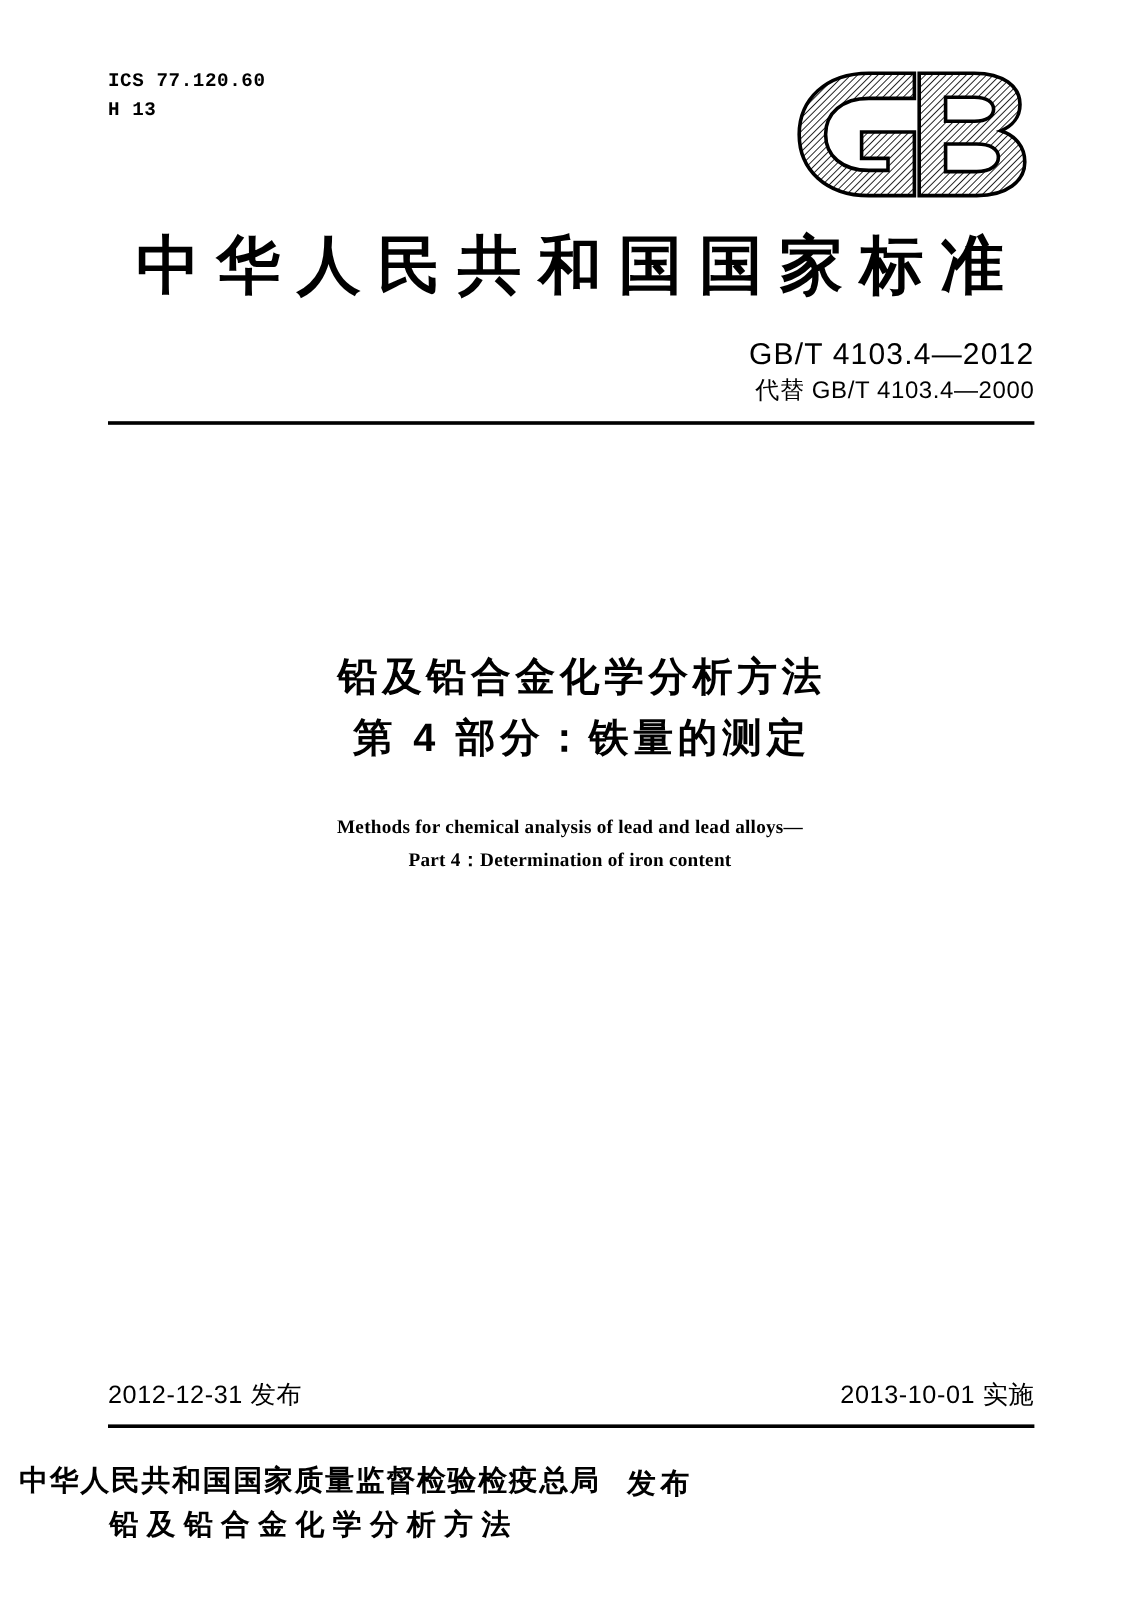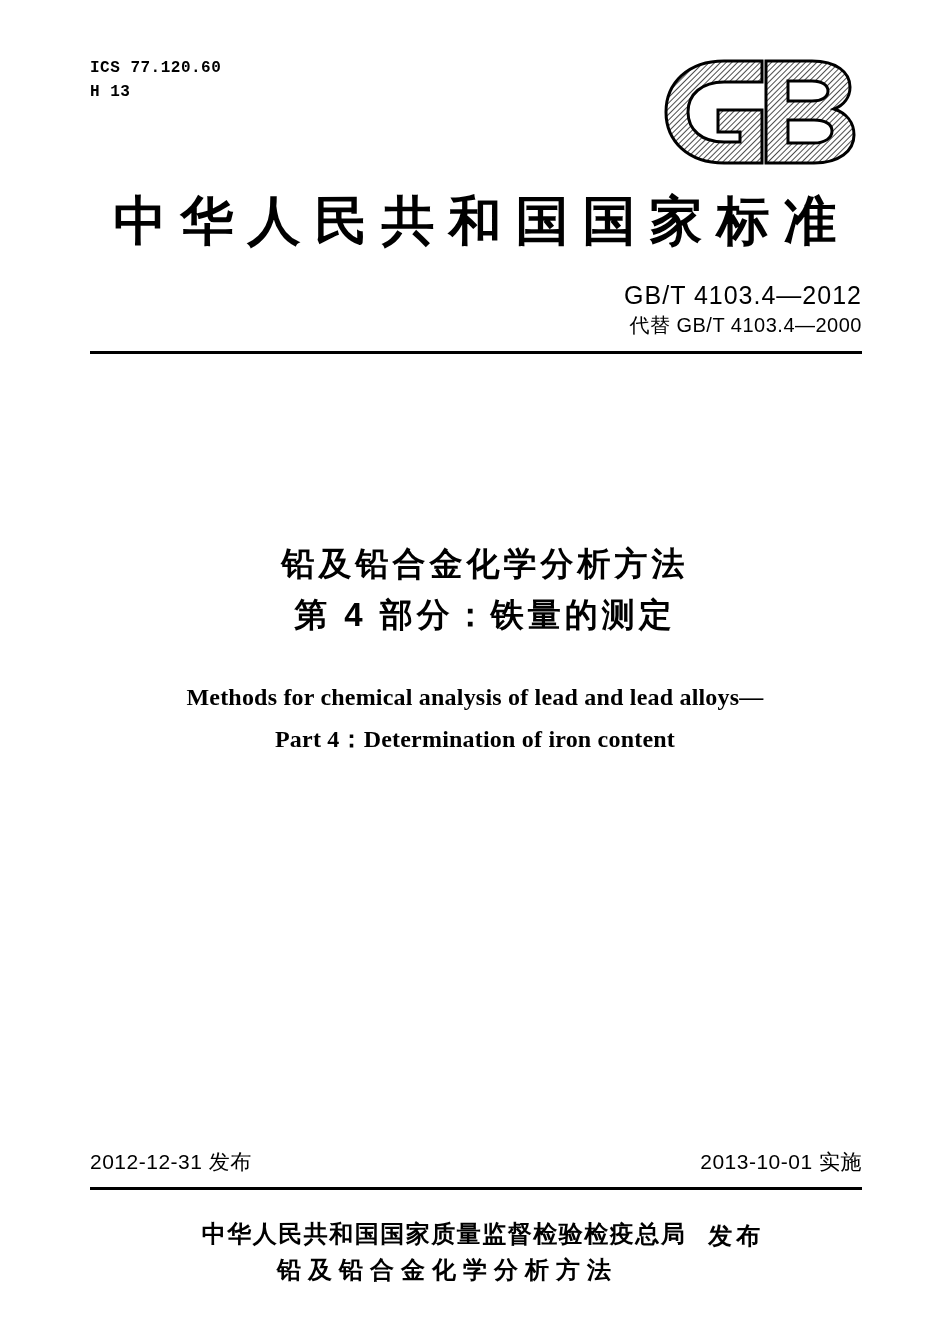--- a/index.html
+++ b/index.html
@@ -107,21 +107,21 @@
   .doc-title-cn .line2 { display: block; }
 
   
   .doc-title-en {
     position: absolute;
     left: 0; right: 0;
     top: 676px;
     text-align: center;
     font-family: "Liberation Serif", serif;
     font-weight: bold;
-    font-size: 24px;
+    font-size: 16px;
     line-height: 1.75;
     letter-spacing: 0.2px;
   }
   .doc-title-en .line2 { display: block; }
 
   
   .date-issue {
     position: absolute;
     left: 90px;
     top: 1148px;
@@ -144,21 +144,21 @@
     top: 1187px;
     border-top: 3px solid #000;
   }
 
   
   .publisher {
     position: absolute;
     left: 0; right: 0;
     top: 1216px;
     display: flex;
-    justify-content: center;
+    justify-content: flex-start;
     align-items: center;
     padding-left: 16px;
   }
   .publisher-names {
     font-family: "DejaVu Sans", sans-serif;
     font-weight: bold;
     font-size: 24px;
     line-height: 1.5;
     text-align: center;
   }

